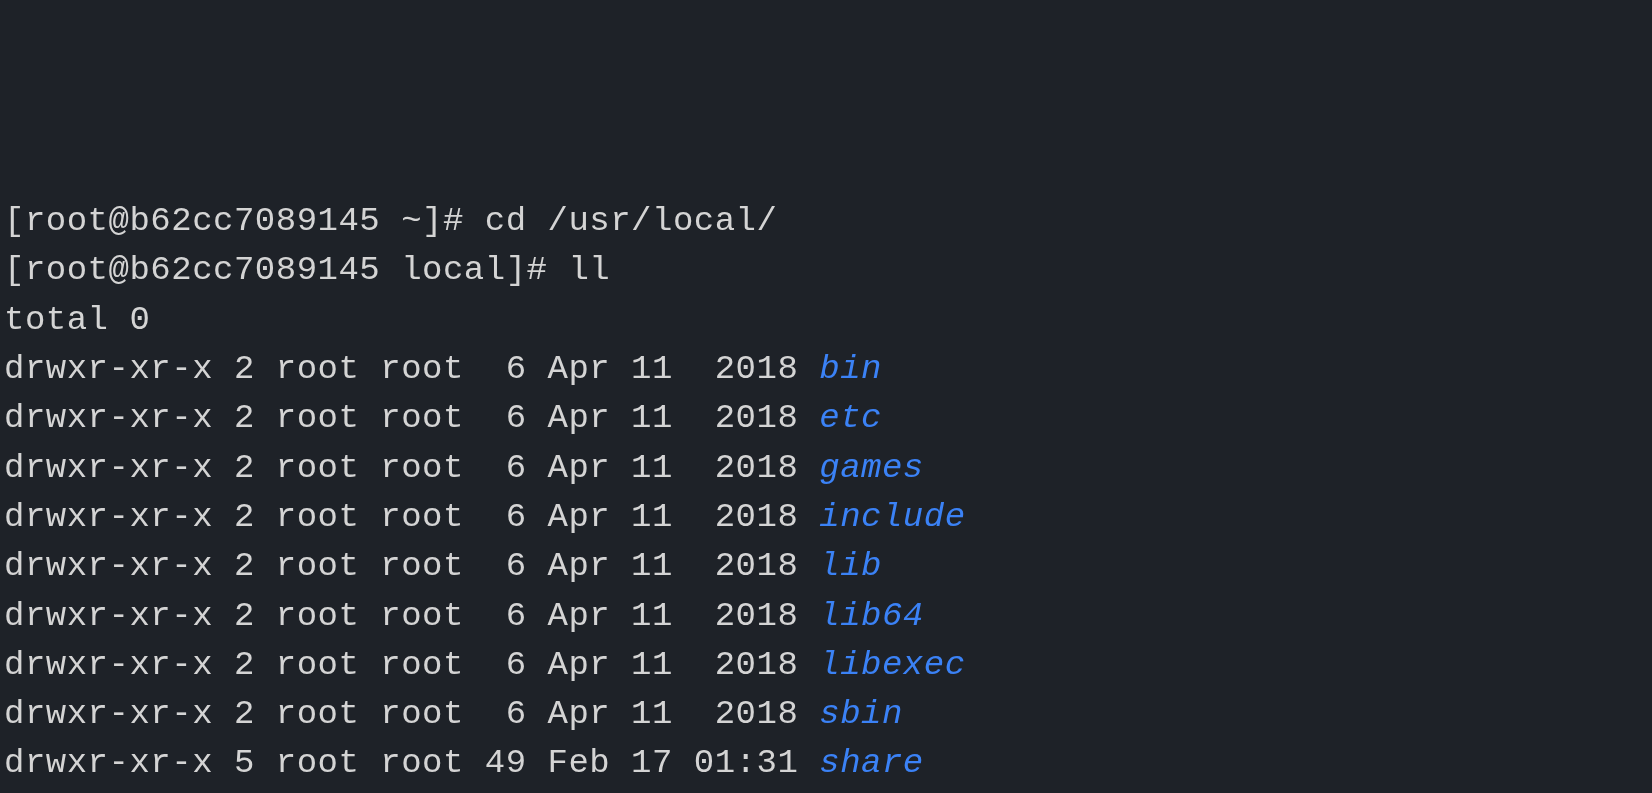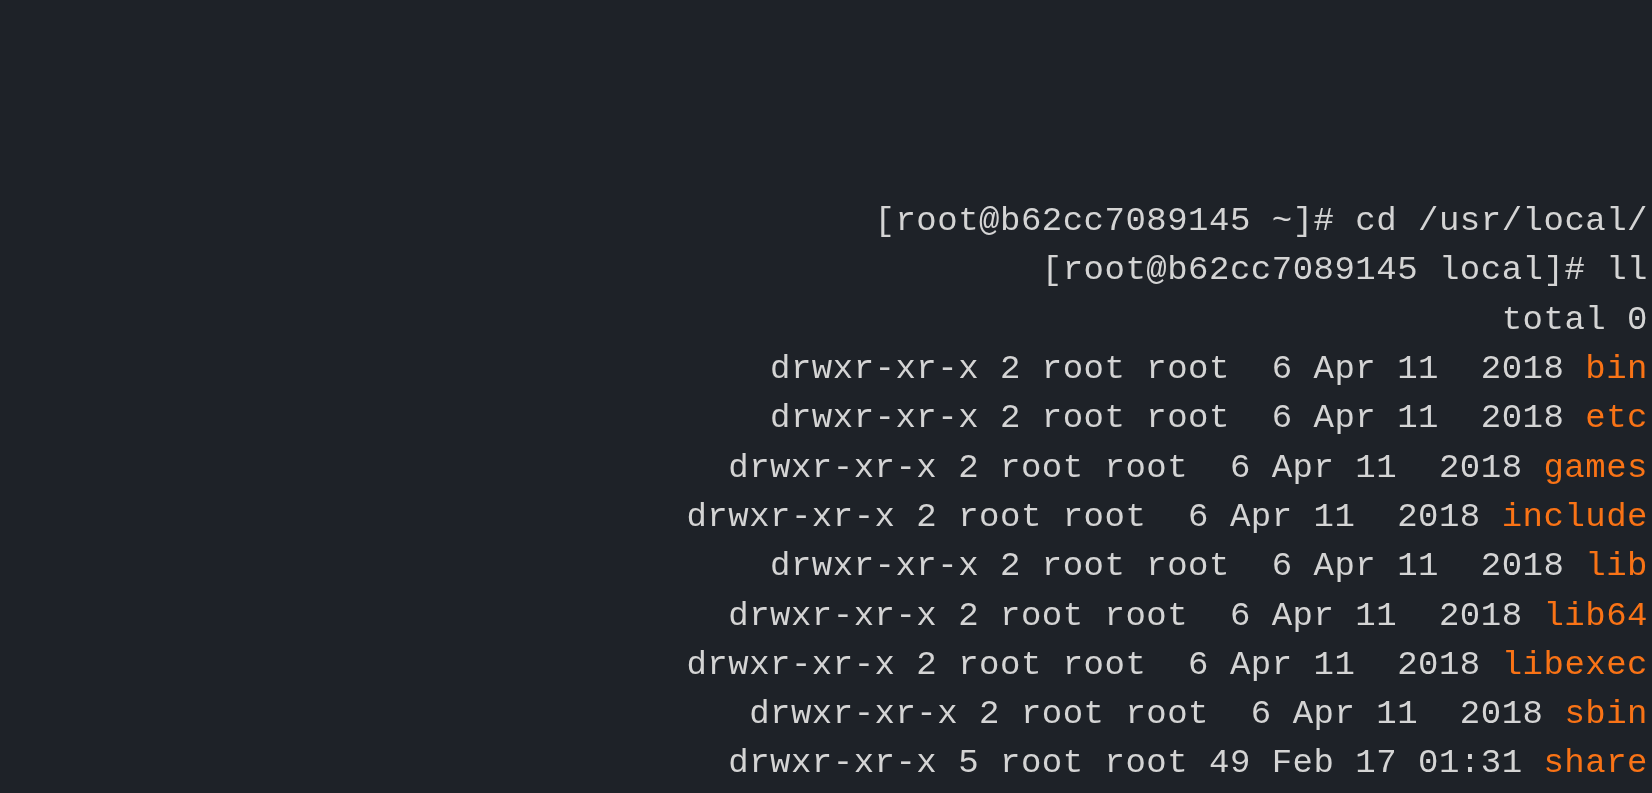--- a/index.html
+++ b/index.html
@@ -1,35 +1,35 @@
 <!DOCTYPE html>
 <html><head>
   <meta charset="utf-8">
   <style>
     * {
       margin: 0;
       padding: 0;
       box-sizing: border-box;
-      text-align: right;
     }
     body {
       background-color: #1e2228;
       color: #d4d4d4;
       font-family: 'Consolas', 'Courier New', monospace;
       font-size: 34px;
       line-height: 1.45;
       padding: 0;
       white-space: pre;
       letter-spacing: 0.5px;
     }
     .terminal {
       padding: 0 4px;
     }
     .dir-name {
-      color: #f97316;
+      color: #3b82f6;
+      font-style: italic;
     }
     .line {
       display: block;
     }
   </style>
 </head>
 <body>
 
 
 

